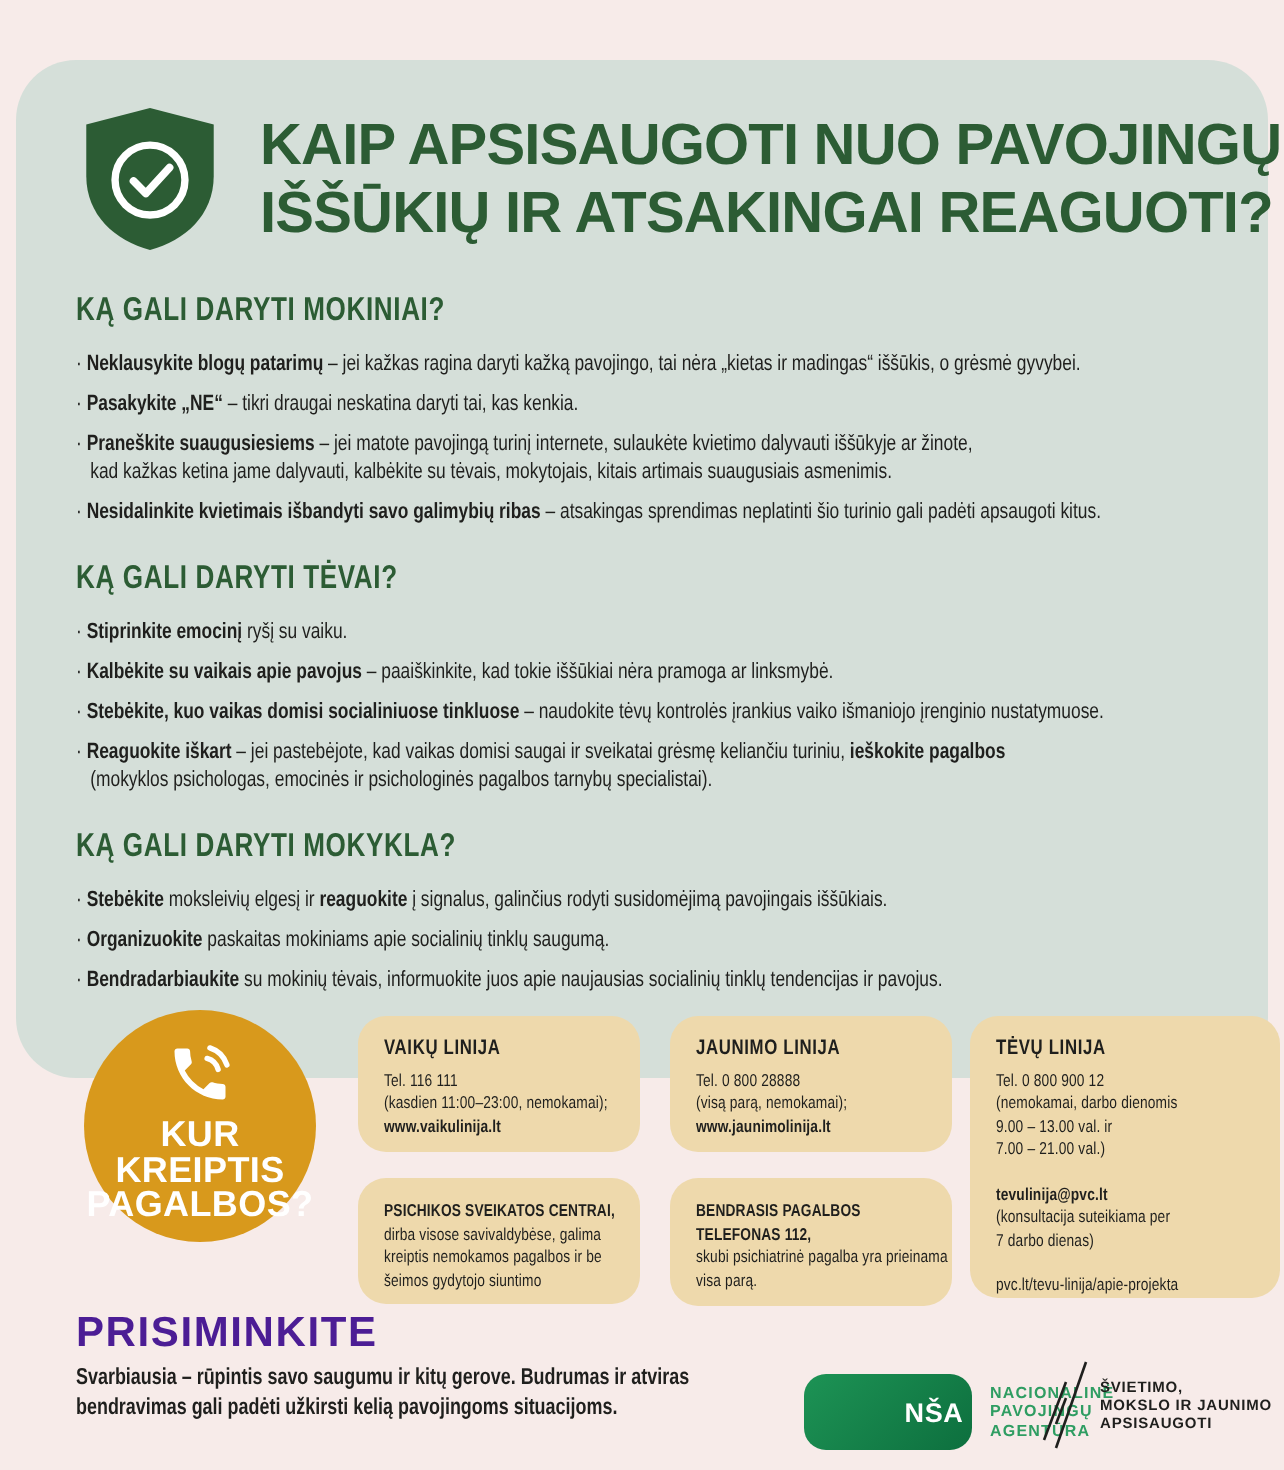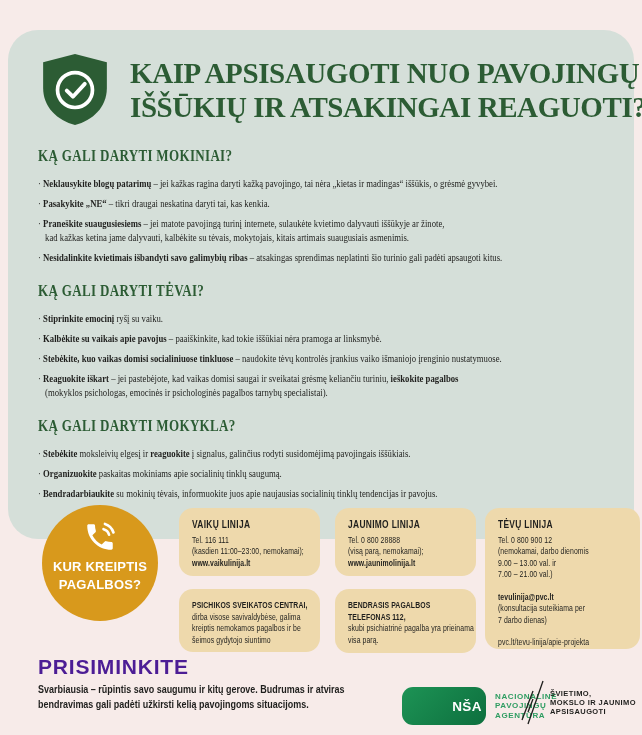--- a/index.html
+++ b/index.html
@@ -6,21 +6,21 @@
   body{
     width:642px;height:735px;
     background:#f7ebe9;
     font-family:"Liberation Sans",sans-serif;
     position:relative;
     color:#1f1f1d;
     overflow:hidden;
   }
   .main-card{
     position:absolute;left:8px;top:30px;width:626px;height:509px;
-    background:#d5dfd9;border-radius:30px;font-family:Liberation Serif, serif;
+    background:#d5dfd9;border-radius:30px;
   }
   .card-header{position:absolute;left:30px;top:22px;display:flex;align-items:flex-start;}
   .shield{width:74px;height:74px;flex:0 0 auto;}
   .title-block{margin-left:18px;padding-top:4px;}
   .title-line{
     font-size:29px;font-weight:bold;color:#2c5c34;
     letter-spacing:-0.4px;line-height:34px;white-space:nowrap;
   }
   .sections{
     position:absolute;left:30px;top:116px;width:730px;
@@ -35,21 +35,21 @@
     font-size:11px;line-height:13.5px;margin:0 0 6.5px 0;
     padding-left:9px;text-indent:-9px;white-space:pre-line;
   }
   .bullet b{font-weight:bold;}
   
   .help-circle{
     position:absolute;left:42px;top:505px;width:116px;height:116px;
     border-radius:50%;background:#d8991c;color:#fff;text-align:center;
   }
   .phone-icon{margin-top:15px;}
-  .circle-label{font-size:13px;font-weight:bold;line-height:17.5px;letter-spacing:0.2px;}
+  .circle-label{font-size:18px;font-weight:bold;line-height:17.5px;letter-spacing:0.2px;}
   .help-col{position:absolute;top:508px;}
   .hcard{
     background:#eed9ac;border-radius:14px;margin-bottom:13px;
     padding:11px 0 0 13px;box-sizing:border-box;overflow:hidden;
   }
   .hcard-inner{width:158px;transform:scaleX(0.8);transform-origin:0 0;}
   .hline{font-size:8.6px;line-height:11.5px;letter-spacing:0.1px;}
   .hline.title{font-size:10.5px;font-weight:bold;letter-spacing:0.4px;margin-bottom:4px;}
   .hline.bold{font-weight:bold;}
   .hline.gap{margin-top:11px;}

